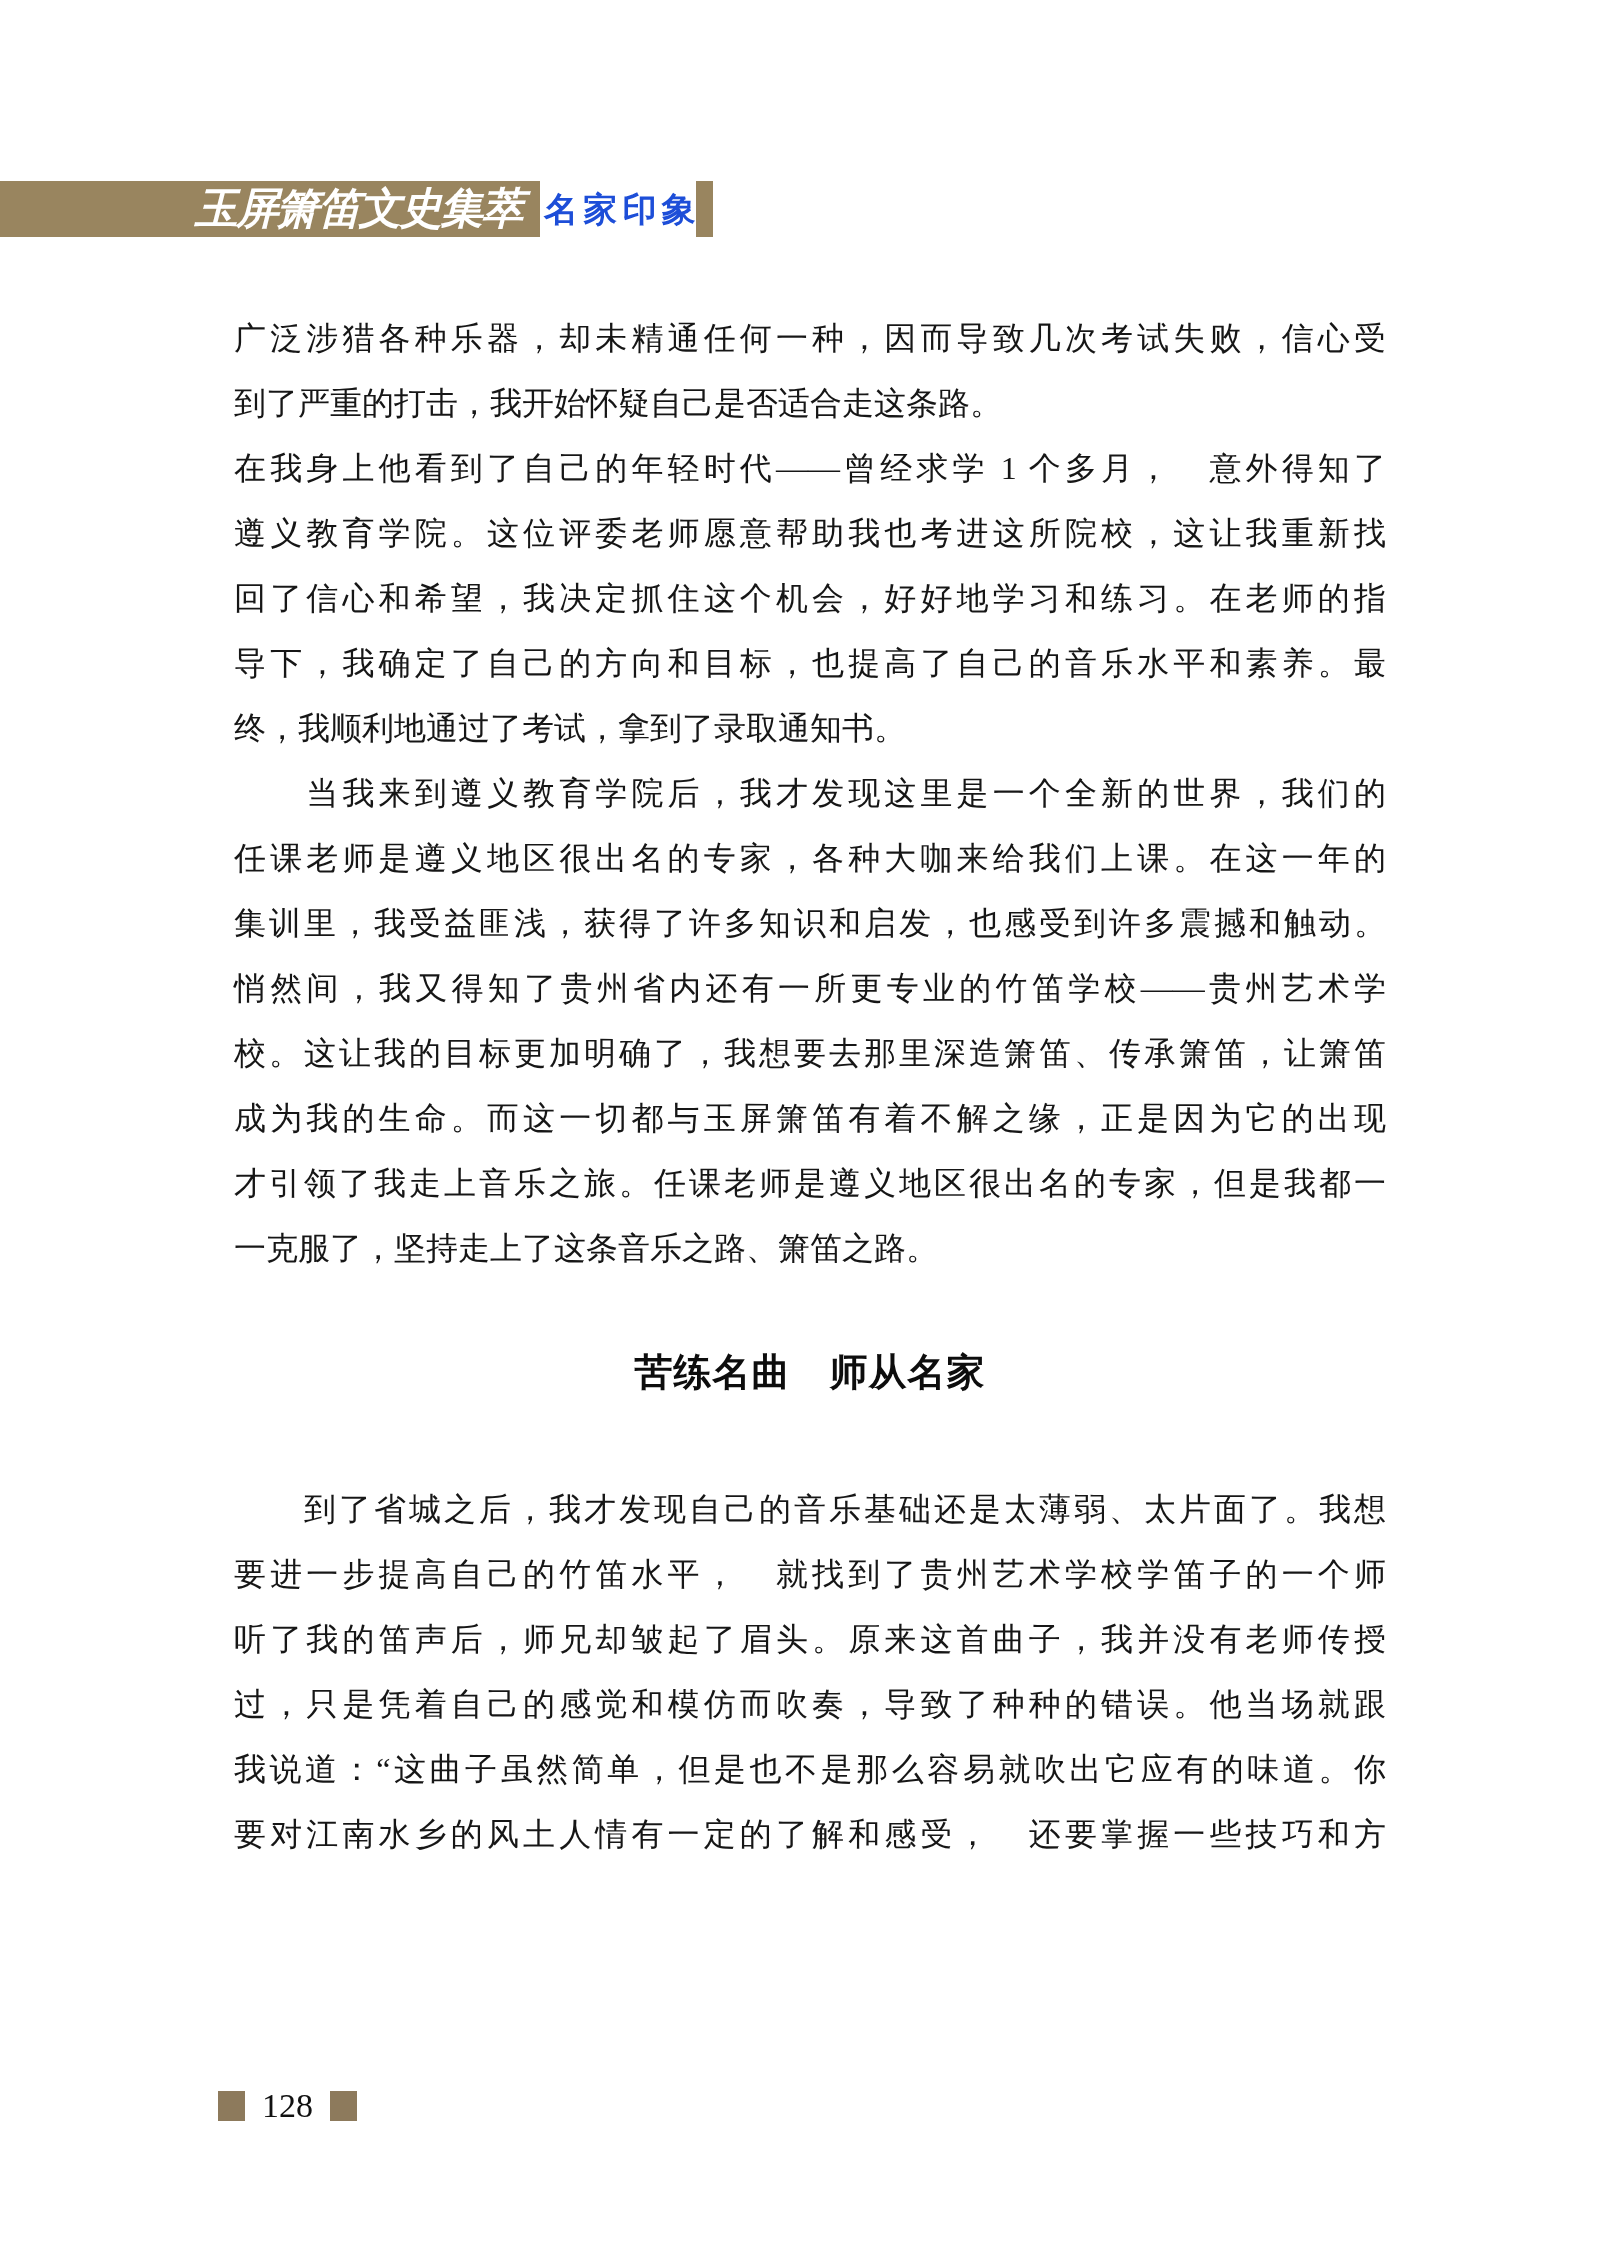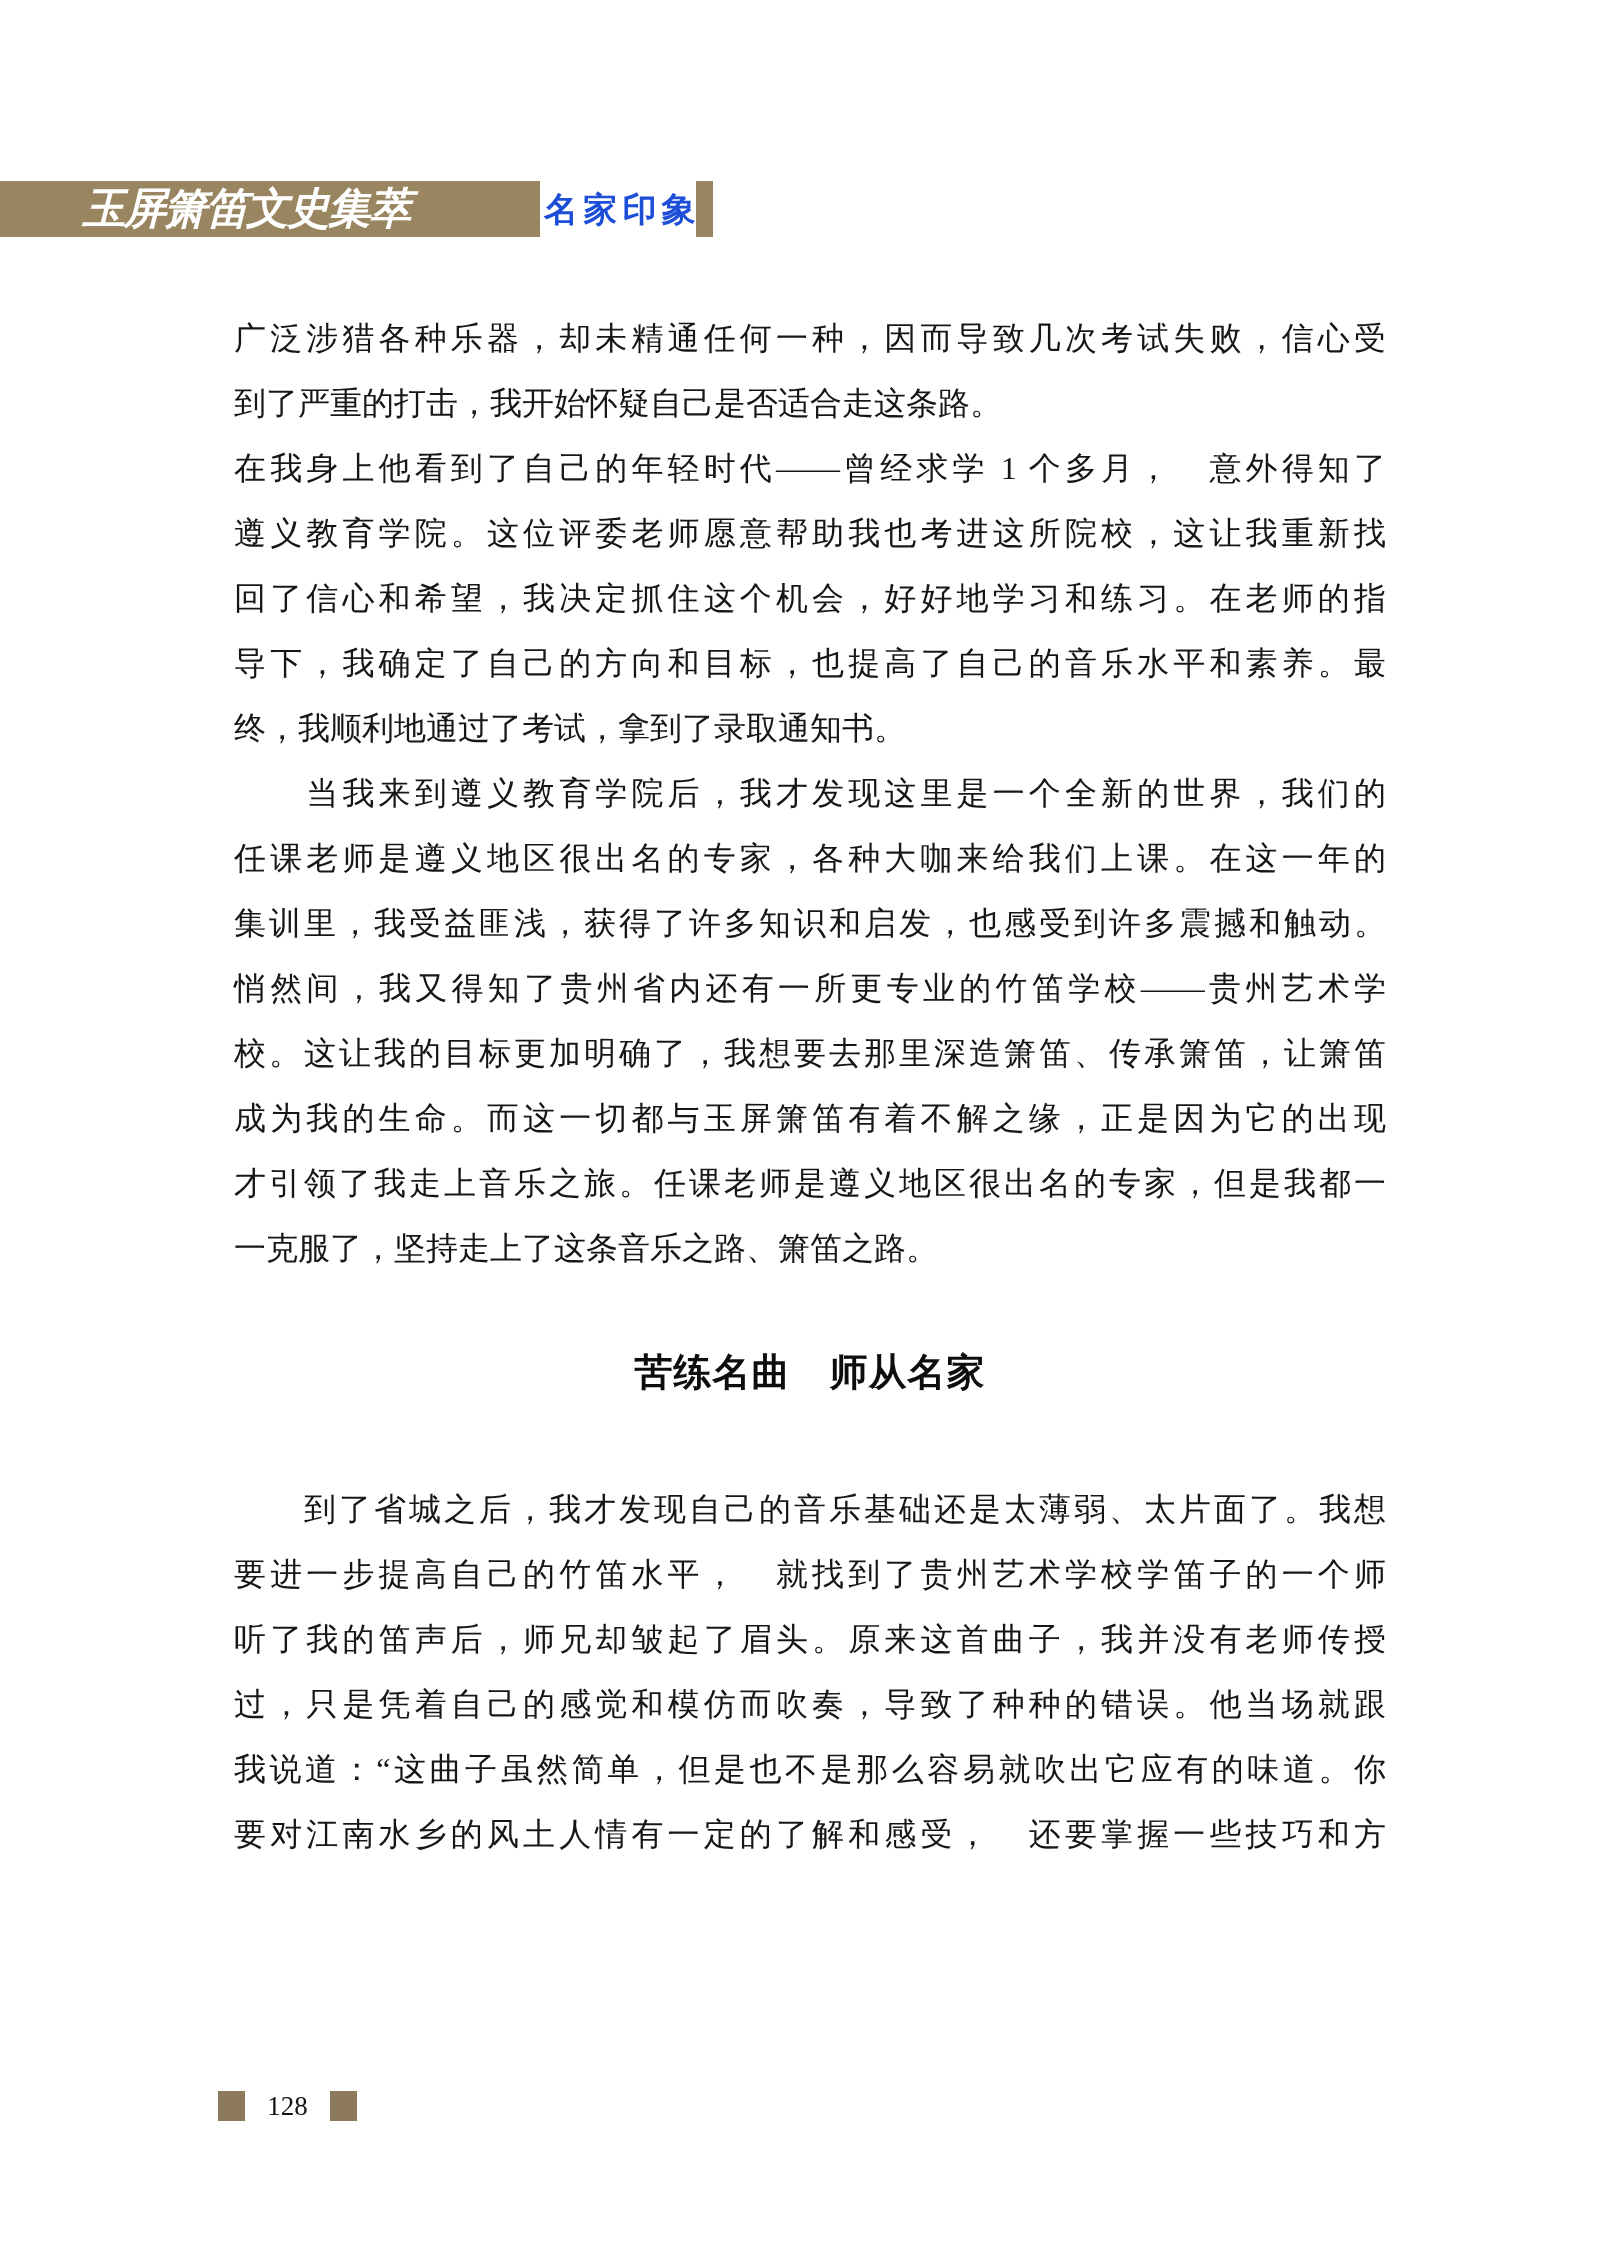--- a/index.html
+++ b/index.html
@@ -12,22 +12,22 @@
     font-family: "Liberation Serif", serif;
     color: #141414;
   }
 
   
   .header-band {
     position: absolute;
     left: 0; top: 348;
     top: 181px;
     width: 540px; height: 56px;
-    text-align: center;
-    padding-right: 48px;
+    text-align: right;
+    padding-right: 18px;
     box-sizing: border-box;
   }
   .calligraphy {
     display: inline-block;
     line-height: 54px;
     font-size: 43px;
     font-weight: bold;
     font-style: italic;
     color: #ffffff;
     letter-spacing: -2.1px;
@@ -92,21 +92,21 @@
     align-items: center;
   }
   .footer-square {
     width: 27px; height: 30px;
     display: inline-block;
   }
   .page-number {
     display: inline-block;
     width: 85px;
     text-align: center;
-    font-size: 27px;
+    font-size: 34px;
     line-height: 30px;
     font-family: "Liberation Serif", serif;
     color: #111111;
   }
 </style>
 </head>
 <body>
 
 <div class="page">
 

